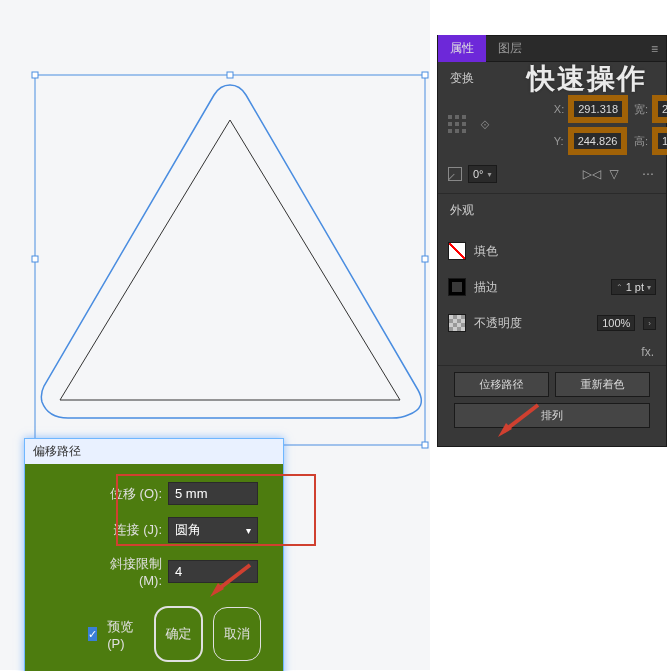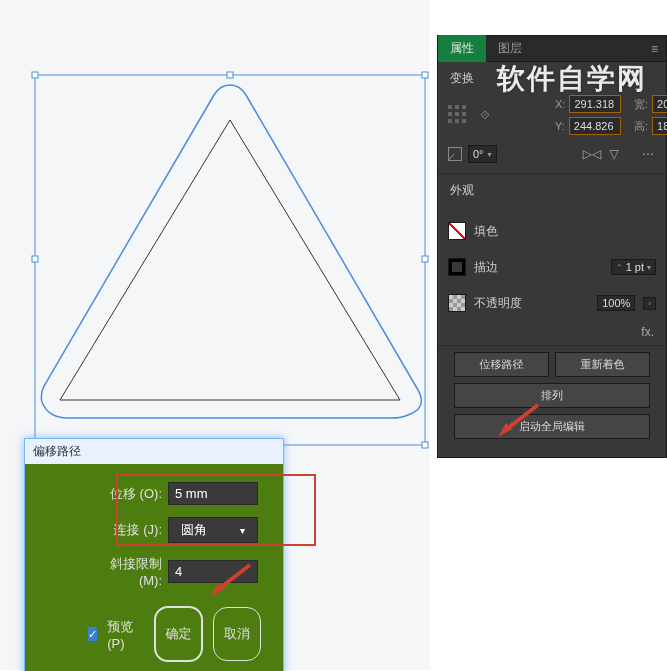--- a/index.html
+++ b/index.html
@@ -9,30 +9,30 @@
   
   .watermark { position: absolute; right: 20px; top: 60px; text-align: center; z-index: 50; }
   .watermark .wm1 { font-size: 28px; font-weight: bold; color: rgba(255,255,255,0.9); text-shadow: 0 0 3px rgba(0,0,0,0.3); letter-spacing: 2px; }
   .watermark .wm2 { font-size: 13px; color: rgba(255,220,150,0.9); letter-spacing: 2px; }
   
   .triangle-svg { position: absolute; left: 30px; top: 70px; }
   
   .panel { position: absolute; right: 0; top: 35px; width: 230px; background: #383838; color: #d0d0d0; font-size: 12px; border: 1px solid #1a1a1a; }
   .panel-tabs { display: flex; background: #2a2a2a; border-bottom: 1px solid #1a1a1a; height: 26px; align-items: center; }
   .panel-tab { padding: 5px 12px; color: #999; cursor: pointer; }
-  .panel-tab.active { background: #15803d; color: #e0e0e0; }
+  .panel-tab.active { background: #6d28d9; color: #e0e0e0; }
   .panel-tabs .menu-ic { margin-left: auto; padding: 0 8px; color: #999; }
   
   .section-title { padding: 8px 12px 4px; color: #ccc; font-size: 12px; }
   .transform-grid { padding: 4px 10px 8px; display: grid; grid-template-columns: 22px 1fr 1fr 22px; gap: 4px 6px; align-items: center; }
   .ref-box { grid-row: 1 / 3; width: 20px; height: 20px; display: grid; grid-template-columns: repeat(3,1fr); grid-template-rows: repeat(3,1fr); gap: 1px; align-self: center; }
   .ref-box span { background: #666; width: 4px; height: 4px; }
   .lbl-val { display: flex; align-items: center; gap: 4px; }
   .lbl { color: #999; font-size: 11px; }
-  .val-box { background: #2a2a2a; border: 1px solid #a16207; padding: 2px 4px; color: #ddd; font-size: 11px; min-width: 52px; }
+  .val-box { background: #2a2a2a; border: 6px solid #a16207; padding: 2px 4px; color: #ddd; font-size: 11px; min-width: 52px; }
   .link-ic { grid-row: 1 / 3; width: 18px; text-align: center; color: #888; }
   .angle-row { padding: 2px 10px 10px; display: flex; align-items: center; gap: 6px; }
   .angle-ic { width: 14px; height: 14px; border: 1px solid #888; position: relative; }
   .angle-ic::after { content: ""; position: absolute; left: 0; bottom: 0; width: 8px; height: 1px; background: #888; transform-origin: left bottom; transform: rotate(-45deg); }
   .dd-box { background: #2a2a2a; border: 1px solid #1a1a1a; padding: 2px 4px; color: #ddd; font-size: 11px; display: flex; align-items: center; gap: 4px; }
   .dd-box .chev { font-size: 8px; color: #999; }
   .flip-ic { width: 16px; height: 14px; display: inline-flex; align-items: center; justify-content: center; color: #aaa; }
   
   .divider { height: 1px; background: #2a2a2a; margin: 0; }
   
@@ -53,21 +53,21 @@
   .qbtn { flex: 1; background: #454545; border: 1px solid #1a1a1a; color: #ddd; font-size: 11px; padding: 4px 0; text-align: center; cursor: pointer; }
   
   .dialog { position: absolute; left: 24px; top: 438px; width: 260px; background: #4d7c0f; border: 1px solid #6fb7ff; box-shadow: 0 0 8px rgba(70,150,255,0.6); }
   .dialog-title { background: #e9f1ff; color: #333; font-size: 12px; padding: 4px 8px; }
   .dialog-body { padding: 18px 22px 14px; position: relative; margin-left: 41px; }
   .red-box { position: absolute; border: 2px solid #d04030; pointer-events: none; }
   .red-box.r1 { left: 50px; top: 10px; width: 200px; height: 72px; }
   .drow { display: flex; align-items: center; gap: 6px; margin-bottom: 12px; color: #e0e0e0; font-size: 13px; }
   .drow .dlbl { width: 74px; text-align: right; }
   .dinput { background: #3a3a3a; border: 1px solid #2a2a2a; color: #fff; padding: 3px 6px; font-size: 13px; width: 90px; }
-  .dselect { background: #3a3a3a; border: 1px solid #2a2a2a; color: #fff; padding: 3px 12px; font-size: 13px; width: 90px; display: flex; justify-content: space-between; align-items: center; }
+  .dselect { background: #3a3a3a; border: 1px solid #2a2a2a; color: #fff; padding: 3px 6px; font-size: 13px; width: 90px; display: flex; justify-content: space-between; align-items: center; }
   .dselect .chev { font-size: 10px; }
   .dbtns { display: flex; align-items: center; gap: 10px; padding: 6px 0 4px; }
   .chk { width: 14px; height: 14px; background: #3a7fd6; display: inline-flex; align-items: center; justify-content: center; color: #fff; font-size: 11px; }
   .pbtn { border: 1.5px solid #e0e0e0; border-radius: 14px; padding: 17px 0; width: 82px; text-align: center; color: #e0e0e0; font-size: 13px; cursor: pointer; background: transparent; }
   .pbtn.ok { border-width: 2px; }
 </style>
 </head>
 <body>
 
 <div class="canvas">
@@ -80,21 +80,21 @@
     <rect x="392" y="186" width="6" height="6" fill="#fff" stroke="#4a8de0"></rect>
     <rect x="2" y="372" width="6" height="6" fill="#fff" stroke="#4a8de0"></rect>
     <rect x="197" y="372" width="6" height="6" fill="#fff" stroke="#4a8de0"></rect>
     <rect x="392" y="372" width="6" height="6" fill="#fff" stroke="#4a8de0"></rect>
     <path d="M 200 15 Q 210 15 216 25 L 388 320 Q 398 338 378 345 Q 372 348 362 348 L 38 348 Q 18 348 12 332 Q 10 324 14 316 L 184 25 Q 190 15 200 15 Z" fill="none" stroke="#4a8de0" stroke-width="1.5"></path>
     <polygon points="200,50 370,330 30,330" fill="none" stroke="#333" stroke-width="1"></polygon>
   </svg>
 </div>
 
 <div class="watermark">
-  <div class="wm1">软件自学网</div>
+  <div class="wm1">快速操作</div>
 </div>
 
 <div class="panel">
   <div class="panel-tabs">
     <div class="panel-tab active">属性</div>
     <div class="panel-tab">图层</div>
     <div class="menu-ic">≡</div>
   </div>
 
   <div class="section-title">变换</div>
@@ -174,23 +174,20 @@
 
   <div class="divider"></div>
   <div class="quick">
     <div class="quick-row">
       <div class="qbtn">位移路径</div>
       <div class="qbtn">重新着色</div>
     </div>
     <div class="quick-row">
       <div class="qbtn">排列</div>
     </div>
-    <div class="quick-row">
-      <div class="qbtn">启动全局编辑</div>
-    </div>
   </div>
 </div>
 
 <svg style="position:absolute; left:498px; top:403px; pointer-events:none;" width="50" height="40">
   <path d="M 40 2 L 6 28" stroke="#d04030" stroke-width="4" fill="none"></path>
   <polygon points="0,34 14,26 8,20" fill="#d04030"></polygon>
 </svg>
 
 <div class="dialog">
   <div class="dialog-title">偏移路径</div>

